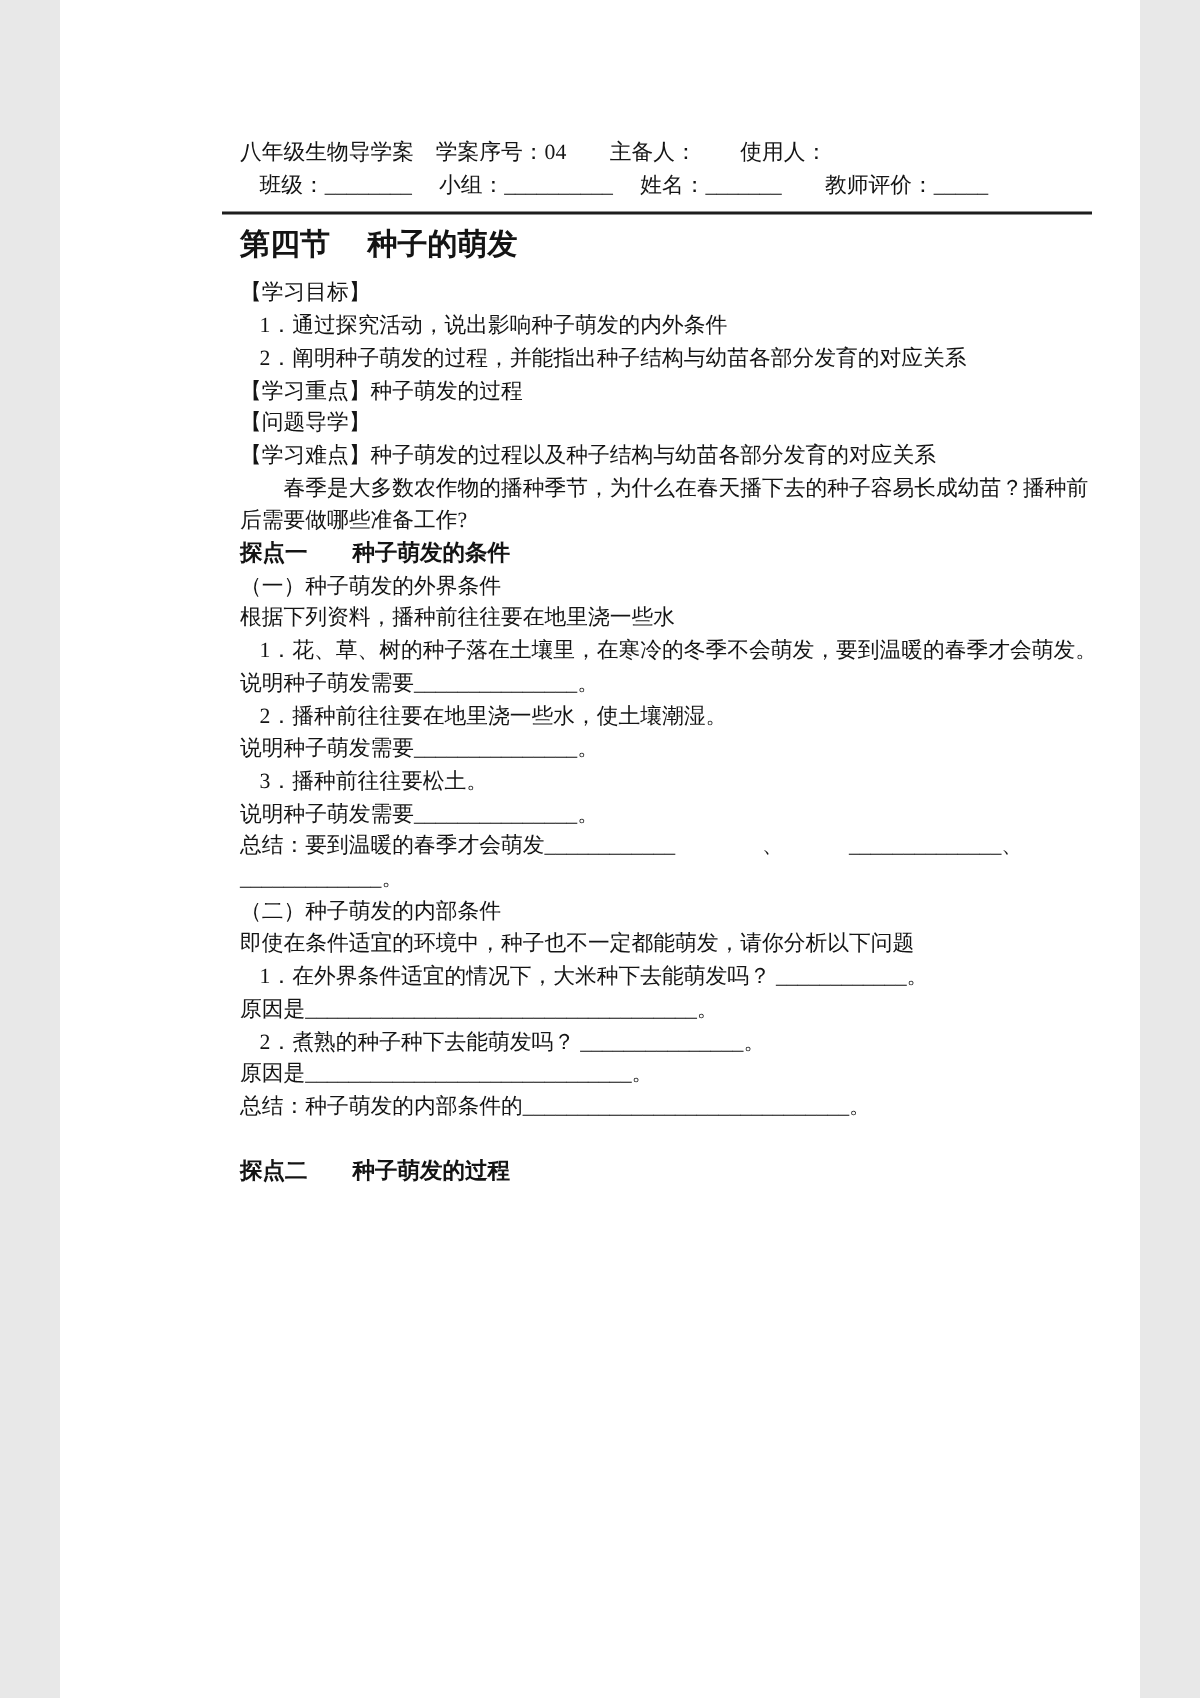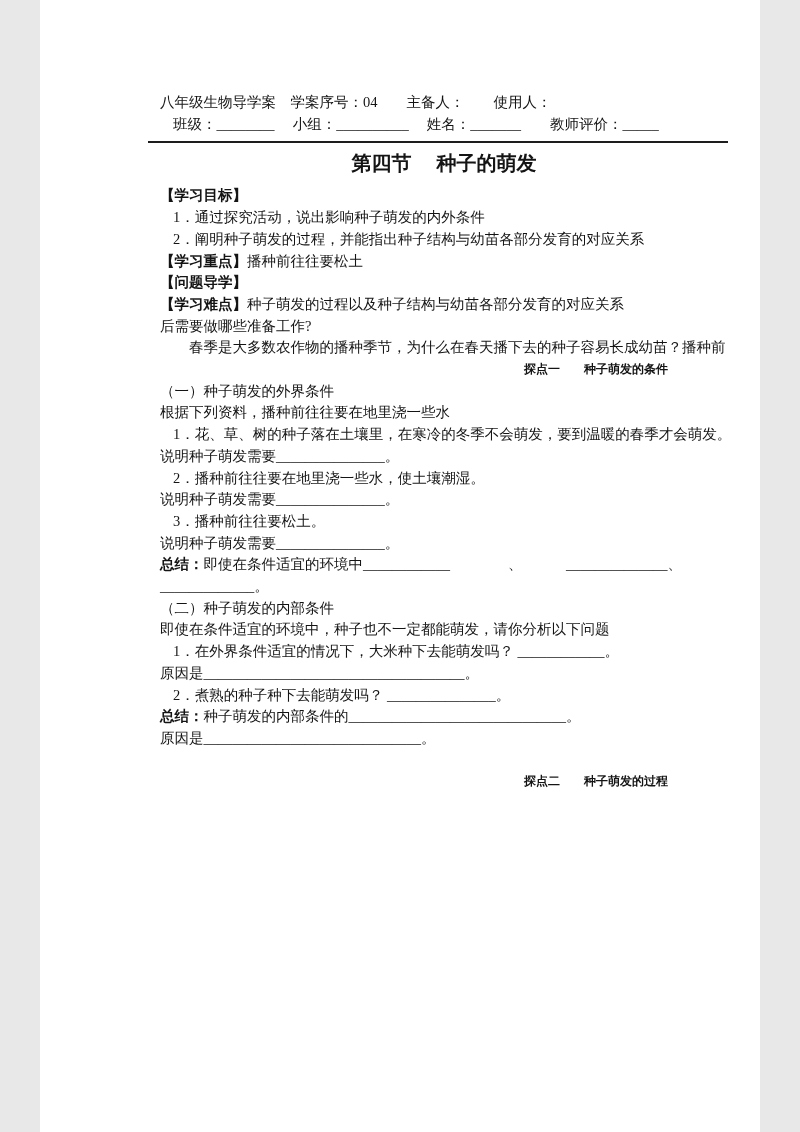--- a/index.html
+++ b/index.html
@@ -13,74 +13,74 @@
     margin:0 auto;
   }
   .doc{
     position:absolute;
     left:120px;top:92px;
     width:568px;
     font-size:14.5px;
     line-height:21.7px;
   }
   .line{white-space:pre;min-height:21.7px;}
-  .b{font-weight:700;}
+  .b{font-weight:400;}
   .hdr{white-space:pre;}
   .hdr.ind{padding-left:13px;}
   .divider{
     border:0;border-top:2px solid #1d1d1d;
     width:580px;margin:6px 0 0 -12px;height:0;
   }
   .title{
-    font-size:20px;font-weight:700;text-align:center;
+    font-size:20px;font-weight:700;
     line-height:32px;margin:4px 0 6px 0;white-space:pre;
   }
   .indent1{padding-left:13px;}
   .indent2{padding-left:29px;}
   .center-bold{
-    text-align:right;font-weight:700;font-size:12px;
+    text-align:left;font-weight:700;font-size:15px;
     padding-right:60px;
   }
   .sp8{height:8px;}
   .sp16{height:16px;}
 </style>
 </head>
 <body>
 
 <div class="page">
   <div class="doc">
     <div class="hdr">八年级生物导学案　学案序号：04　　主备人：　　使用人：</div>
     <div class="hdr ind">班级：________　 小组：__________　 姓名：_______　　教师评价：_____</div>
     <div class="divider"></div>
     <div class="title">第四节　 种子的萌发</div>
     <div id="doc-body">
         <div class="line body"><span class="b">【学习目标】</span></div>
         <div class="line indent1"><span>1．通过探究活动，说出影响种子萌发的内外条件</span></div>
         <div class="line indent1"><span>2．阐明种子萌发的过程，并能指出种子结构与幼苗各部分发育的对应关系</span></div>
-        <div class="line body"><span class="b">【学习重点】</span><span>播种前往往要松土</span></div>
+        <div class="line body"><span class="b">【学习重点】</span><span>种子萌发的过程</span></div>
         <div class="line body"><span class="b">【问题导学】</span></div>
         <div class="line body"><span class="b">【学习难点】</span><span>种子萌发的过程以及种子结构与幼苗各部分发育的对应关系</span></div>
+        <div class="line indent2"><span>春季是大多数农作物的播种季节，为什么在春天播下去的种子容易长成幼苗？播种前</span></div>
         <div class="line body"><span>后需要做哪些准备工作?</span></div>
-        <div class="line indent2"><span>春季是大多数农作物的播种季节，为什么在春天播下去的种子容易长成幼苗？播种前</span></div>
         <div class="line center-bold"><span>探点一　　种子萌发的条件</span></div>
         <div class="line body"><span>（一）种子萌发的外界条件</span></div>
         <div class="line body"><span>根据下列资料，播种前往往要在地里浇一些水</span></div>
         <div class="line indent1"><span>1．花、草、树的种子落在土壤里，在寒冷的冬季不会萌发，要到温暖的春季才会萌发。</span></div>
         <div class="line body"><span>说明种子萌发需要</span><span>_______________</span><span>。</span></div>
         <div class="line indent1"><span>2．播种前往往要在地里浇一些水，使土壤潮湿。</span></div>
         <div class="line body"><span>说明种子萌发需要</span><span>_______________</span><span>。</span></div>
         <div class="line indent1"><span>3．播种前往往要松土。</span></div>
         <div class="line body"><span>说明种子萌发需要</span><span>_______________</span><span>。</span></div>
-        <div class="line body"><span class="b">总结：</span><span>即使在条件适宜的环境中</span><span>____________</span><span>　　　　、　　　</span><span>______________</span><span>、</span></div>
+        <div class="line body"><span class="b">总结：</span><span>要到温暖的春季才会萌发</span><span>____________</span><span>　　　　、　　　</span><span>______________</span><span>、</span></div>
         <div class="line body"><span>_____________</span><span>。</span></div>
         <div class="line body"><span>（二）种子萌发的内部条件</span></div>
         <div class="line body"><span>即使在条件适宜的环境中，种子也不一定都能萌发，请你分析以下问题</span></div>
         <div class="line indent1"><span>1．在外界条件适宜的情况下，大米种下去能萌发吗？ </span><span>____________</span><span>。</span></div>
         <div class="line body"><span>原因是</span><span>____________________________________</span><span>。</span></div>
         <div class="line indent1"><span>2．煮熟的种子种下去能萌发吗？ </span><span>_______________</span><span>。</span></div>
+        <div class="line body"><span>原因是</span><span>______________________________</span><span>。</span></div>
         <div class="line body"><span class="b">总结：</span><span>种子萌发的内部条件的</span><span>______________________________</span><span>。</span></div>
-        <div class="line body"><span>原因是</span><span>______________________________</span><span>。</span></div>
         <div class="line sp8"></div>
         <div class="line center-bold"><span>探点二　　种子萌发的过程</span></div>
         <div class="line sp16"></div>
       </div>
   </div>
 </div>
 
 </body></html>

